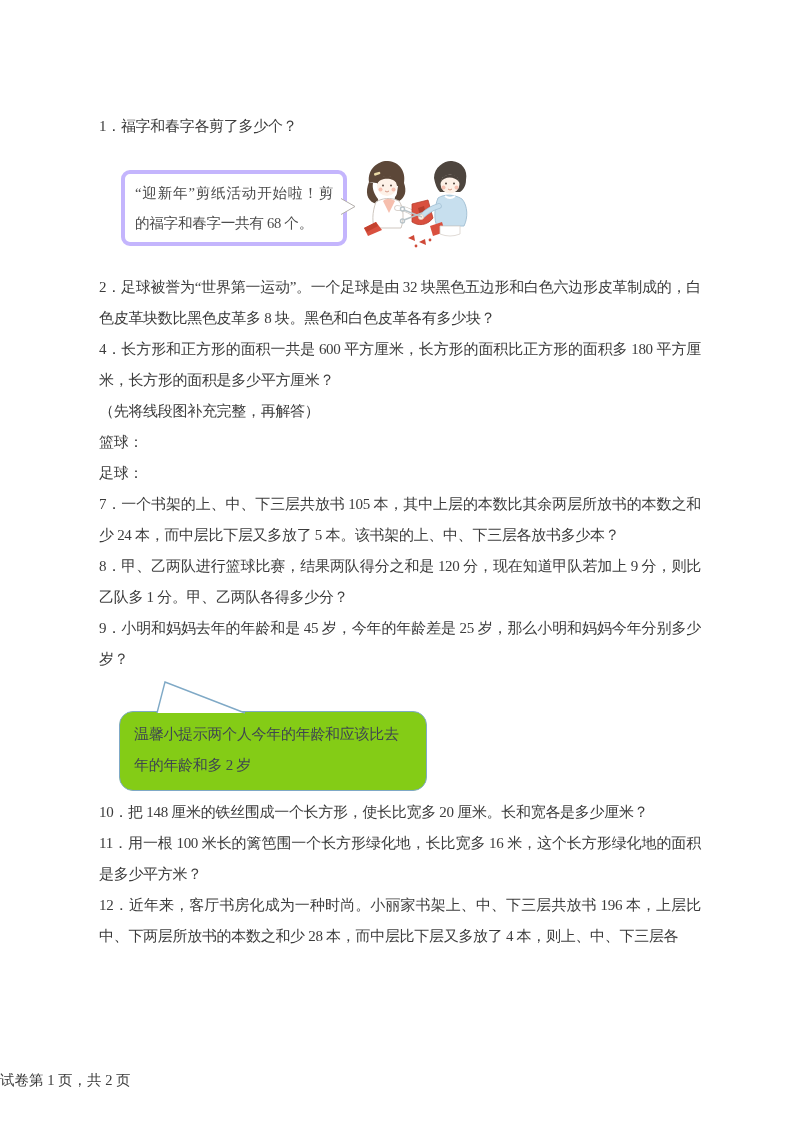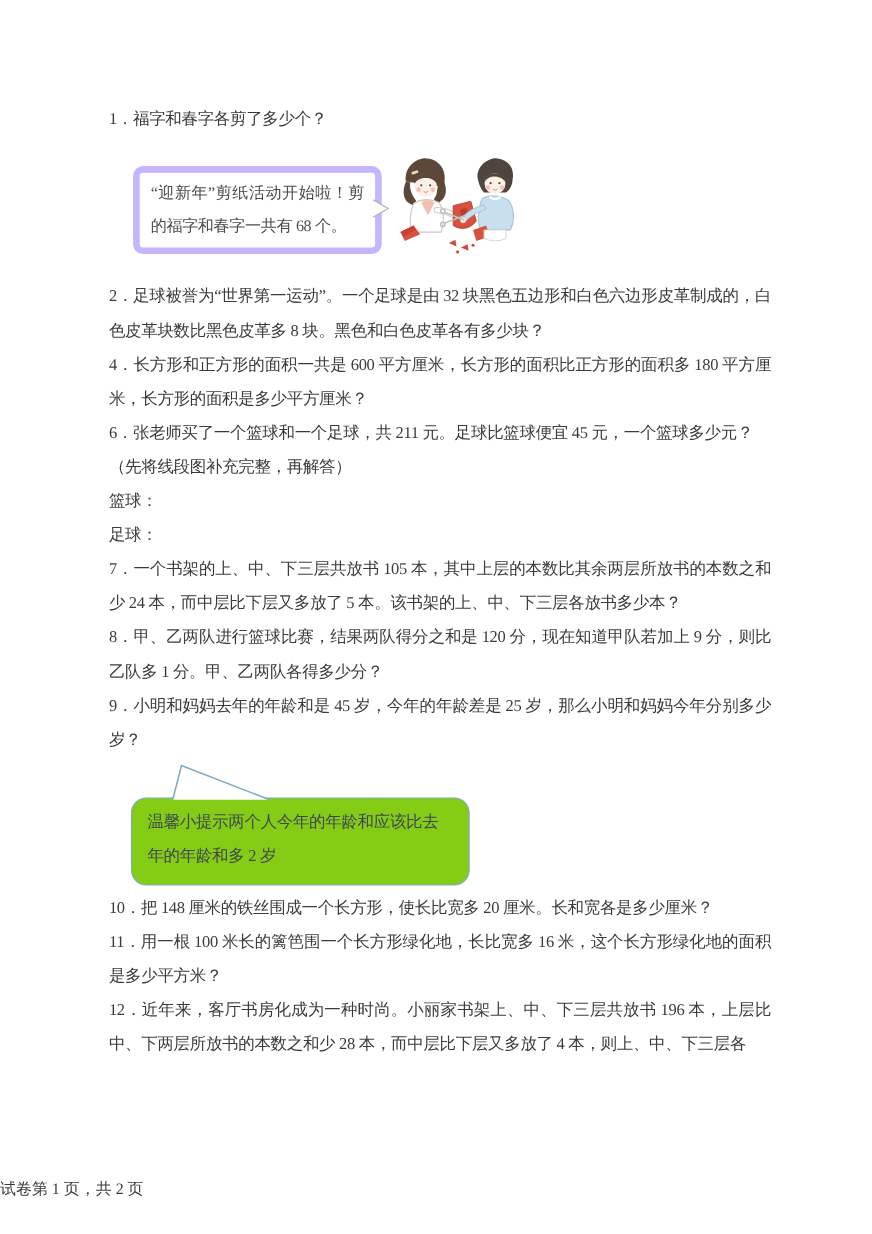--- a/index.html
+++ b/index.html
@@ -3,32 +3,32 @@
 <meta charset="utf-8">
 <style>
   * { margin:0; padding:0; box-sizing:border-box; }
   html,body { background:#e8e8e8; }
   .page {
     position:relative; width:793px; height:1122px; margin:0 auto;
     background:#ffffff; overflow:hidden;
     font-family:"Liberation Serif","DejaVu Serif",serif;
     color:#3b3b3b;
   }
-  .content { position:absolute; left:99px; top:94px; width:602px;font-family:Liberation Serif, serif; }
+  .content { position:absolute; left:99px; top:111px; width:602px;font-family:Liberation Serif, serif; }
   .q {
     font-size:15px; line-height:31px; text-align:justify;
     letter-spacing:-0.3px; color:#3b3b3b;
   }
   
   .scene {
     display:flex; align-items:center; gap:5px;
     margin:10px 0 8px 22px; height:112px;
   }
   .bubble {
-    position:relative; background:#fff; border:6px solid #c4b5fd;
+    position:relative; background:#fff; border:4px solid #c4b5fd;
     border-radius:9px; padding:4px 10px;
     font-size:14.6px; line-height:30px; color:#4c4c4c;
     text-align:justify; letter-spacing:-0.3px;
   }
   .bubble-left  { width:226px; }
   .bubble-right { width:214px; }
   .tail { position:absolute; }
   .tail-right { right:-13px; top:24px; }
   .tail-left  { left:-13px;  top:24px; }
   
@@ -115,21 +115,20 @@
           </g>
           <path d="M78 70 L90 66 L93 76 L81 80 Z" fill="#d9503f"></path>
           <path d="M88 70 L108 70 L108 78 Q98 82 88 78 Z" fill="#ffffff" stroke="#d8d2cc" stroke-width="0.8"></path>
         </g>
       </svg>
 
     </div>
 
     <p class="q">2．足球被誉为“世界第一运动”。一个足球是由 32 块黑色五边形和白色六边形皮革制成的，白色皮革块数比黑色皮革多 8 块。黑色和白色皮革各有多少块？</p>
     <p class="q">4．长方形和正方形的面积一共是 600 平方厘米，长方形的面积比正方形的面积多 180 平方厘米，长方形的面积是多少平方厘米？</p>
-    <p class="q">6．张老师买了一个篮球和一个足球，共 211 元。足球比篮球便宜 45 元，一个篮球多少元？</p>
     <p class="q">（先将线段图补充完整，再解答）</p>
     <p class="q">篮球：</p>
     <p class="q">足球：</p>
     <p class="q">7．一个书架的上、中、下三层共放书 105 本，其中上层的本数比其余两层所放书的本数之和少 24 本，而中层比下层又多放了 5 本。该书架的上、中、下三层各放书多少本？</p>
     <p class="q">8．甲、乙两队进行篮球比赛，结果两队得分之和是 120 分，现在知道甲队若加上 9 分，则比乙队多 1 分。甲、乙两队各得多少分？</p>
     <p class="q">9．小明和妈妈去年的年龄和是 45 岁，今年的年龄差是 25 岁，那么小明和妈妈今年分别多少岁？</p>
 
     <div class="tip-wrap">
       <svg class="tip-tail" width="132" height="34" viewBox="0 0 132 34">
         <path d="M30 33 L38 2 L118 33" fill="#ffffff" stroke="#7fa9c6" stroke-width="1.4"></path>

